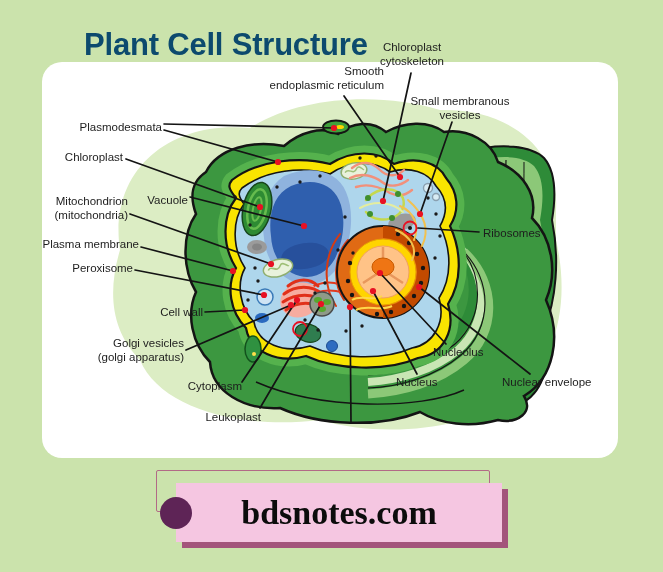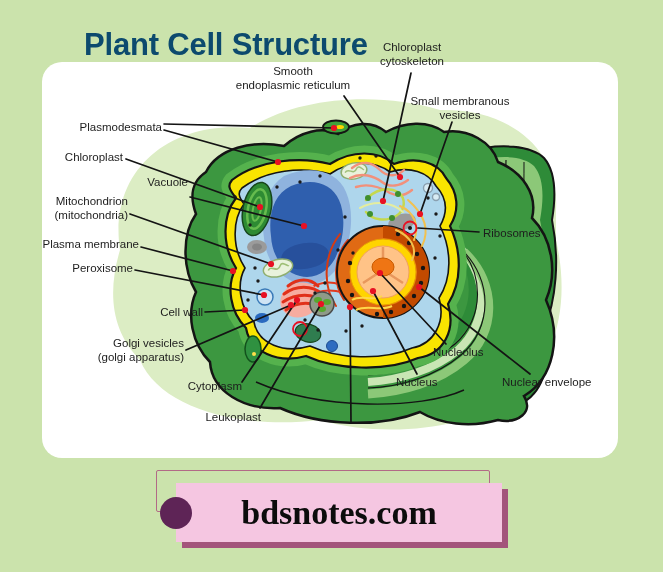--- a/index.html
+++ b/index.html
@@ -8,26 +8,26 @@
   .panel{position:absolute;left:42px;top:62px;width:576px;height:396px;
          background:#ffffff;border-radius:20px;}
   .art{position:absolute;left:0;top:0;}
   .title{position:absolute;left:84px;top:27px;margin:0;
          font-size:31px;font-weight:bold;color:#0c4a6e;letter-spacing:-0.2px;}
   .lbl{position:absolute;font-size:11.5px;color:#1d1d1d;line-height:1.22;
        white-space:pre-line;text-align:right;}
   .ctr{text-align:center;}
   .rgt{text-align:right;}
   
-  .lbl-smooth-er{left:208px;top:64px;width:170px;}
+  .lbl-smooth-er{left:214px;top:64px;width:170px;text-align:right;}
   .lbl-filamentous{left:347px;top:40px;width:130px;}
   .lbl-small-vesicles{left:385px;top:94px;width:150px;}
   .lbl-plasmodesmata{right:501px;top:120px;}
   .lbl-chloroplast{right:540px;top:150px;}
-  .lbl-vacuole{right:475px;top:175px;}
+  .lbl-vacuole{right:475px;top:193px;}
   .lbl-mitochondrion{right:535px;top:194px;margin-left:8px;}
   .lbl-plasma-membrane{right:524px;top:237px;padding-left:39px;}
   .lbl-peroxisome{right:530px;top:261px;}
   .lbl-cell-wall{right:460px;top:305px;text-align:right;}
   .lbl-golgi{right:479px;top:336px;}
   .lbl-cytoplasm{right:421px;top:379px;}
   .lbl-leukoplast{right:402px;top:410px;}
   .lbl-rough-er{left:267px;top:424px;width:150px;}
   .lbl-ribosomes{left:483px;top:226px;}
   .lbl-nucleolus{left:433px;top:345px;}

